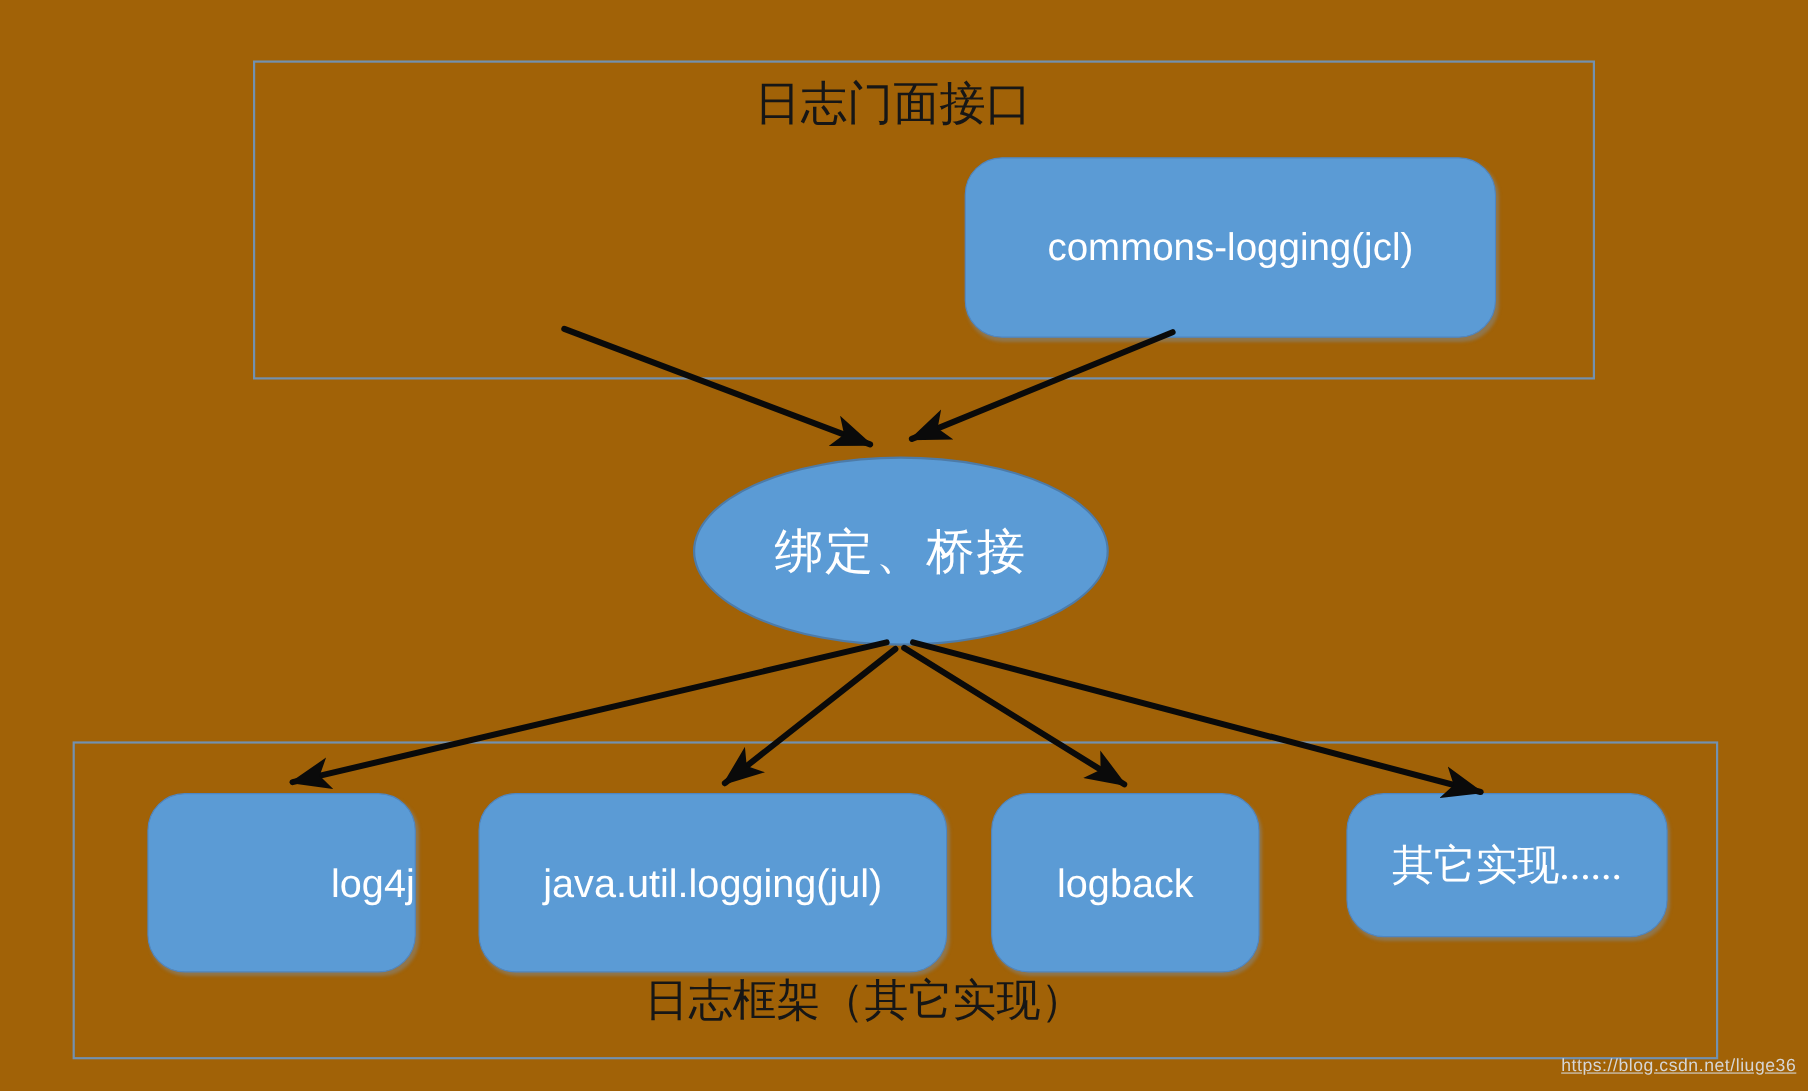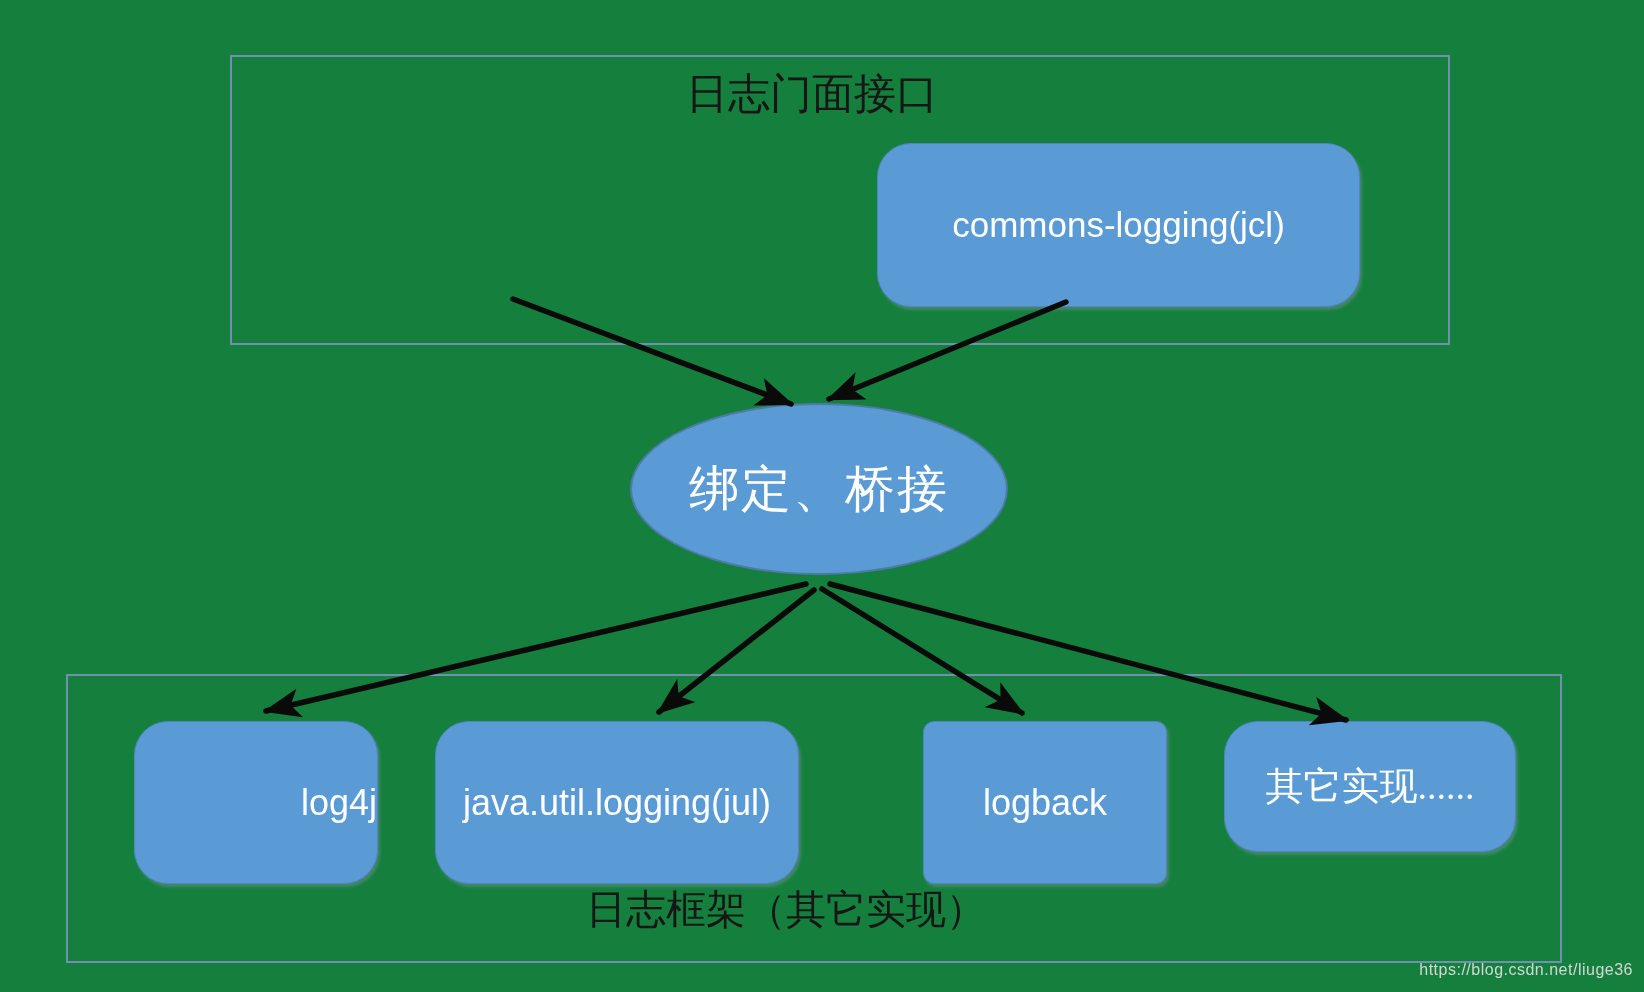--- a/index.html
+++ b/index.html
@@ -5,21 +5,21 @@
   :root{
     --node-fill:#5b9bd5;
     --node-border:#4f86c2;
     --container-border:#7291b0;
     --arrow:#0a0a0a;
     --watermark-text:#d6d6d6;
     --title-text:#161616;
   }
   html,body{margin:0;padding:0;background:#ffffff;}
   .canvas{
-    position:relative;width:1644px;height:992px;background:#15803d;
+    position:relative;width:1644px;height:992px;background:#a16207;
     overflow:hidden;font-family:"Liberation Sans",sans-serif;
   }
   .container-box{
     position:absolute;border:2px solid var(--container-border);
     background:transparent;box-sizing:border-box;
   }
   #facade-box{left:230px;top:55px;width:1220px;height:290px;}
   #impl-box{left:66px;top:674px;width:1496px;height:289px;}
   .section-title{
     position:absolute;width:600px;text-align:center;
@@ -33,34 +33,34 @@
     border:1px solid var(--node-border);
     display:flex;align-items:center;justify-content:center;
     color:#ffffff;text-align:center;box-sizing:border-box;
     box-shadow:2px 3px 3px rgba(125,145,165,.45);
   }
   .rounded{border-radius:34px;}
   #node-slf4j{left:298px;top:143px;width:479px;height:164px;
     font-size:35px;line-height:1.42;padding:0 44px;}
   #node-jcl{left:877px;top:143px;width:483px;height:164px;font-size:35px;text-align:center;}
   #node-binding{
-    left:630px;top:403px;width:378px;height:172px;border-radius:50%;
-    font-family:"Liberation Serif","DejaVu Serif",serif;font-size:50px;
+    left:630px;top:415px;width:378px;height:172px;border-radius:50%;
+    font-family:"Liberation Serif","DejaVu Serif",serif;font-size:44px;
     border:2px solid #4d7ba8;box-shadow:none;letter-spacing:2px;
   }
   #node-log4j{left:134px;top:721px;width:244px;height:163px;font-size:36px;justify-content:flex-end;}
-  #node-jul{left:435px;top:721px;width:364px;height:163px;font-size:36px;}
-  #node-logback{left:923px;top:721px;width:244px;height:163px;font-size:36px;border-radius:11px;}
+  #node-jul{left:435px;top:721px;width:426px;height:163px;font-size:36px;}
+  #node-logback{left:901px;top:721px;width:244px;height:163px;font-size:36px;}
   #node-others{left:1224px;top:721px;width:292px;height:131px;
     font-family:"Liberation Serif","DejaVu Serif",serif;font-size:38px;}
   #arrows-layer{position:absolute;left:0;top:0;pointer-events:none;}
   #arrows-layer line{stroke:var(--arrow);stroke-width:5.5;stroke-linecap:round;}
   #watermark{
     position:absolute;right:11px;top:961px;font-size:16px;
-    color:var(--watermark-text);letter-spacing:.5px;
+    color:var(--watermark-text);letter-spacing:.5px;text-decoration:underline;
   }
 </style>
 </head>
 <body>
 
 <div class="canvas">
 
   <div class="container-box" id="facade-box"></div>
   <div class="section-title" id="facade-title">日志门面接口</div>
 

